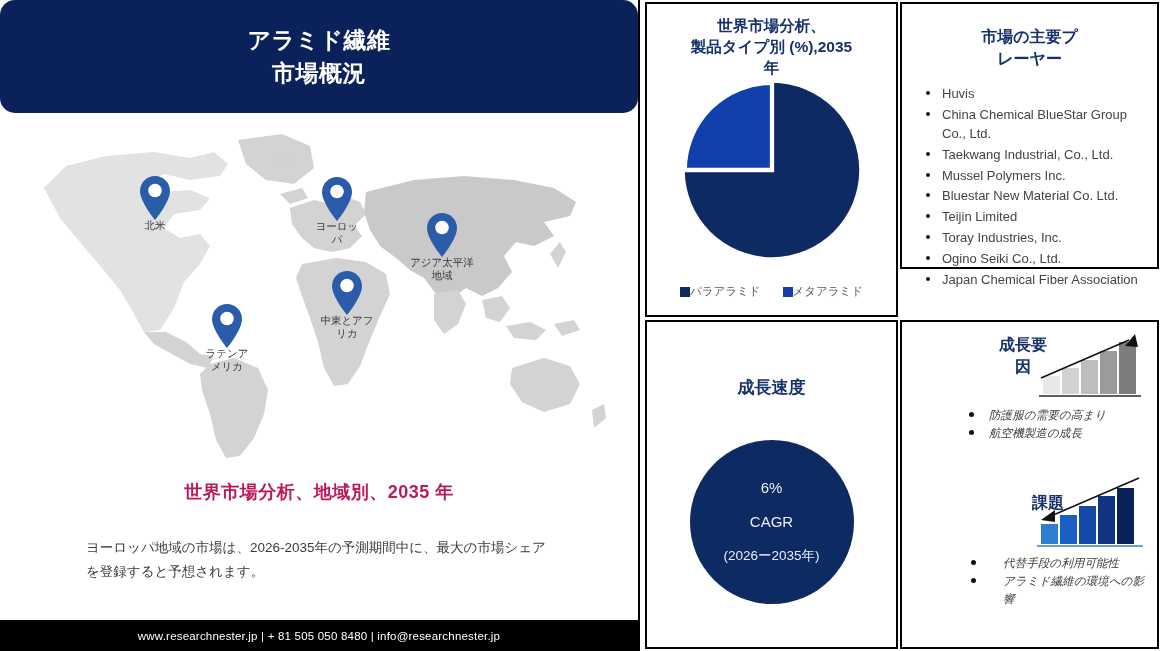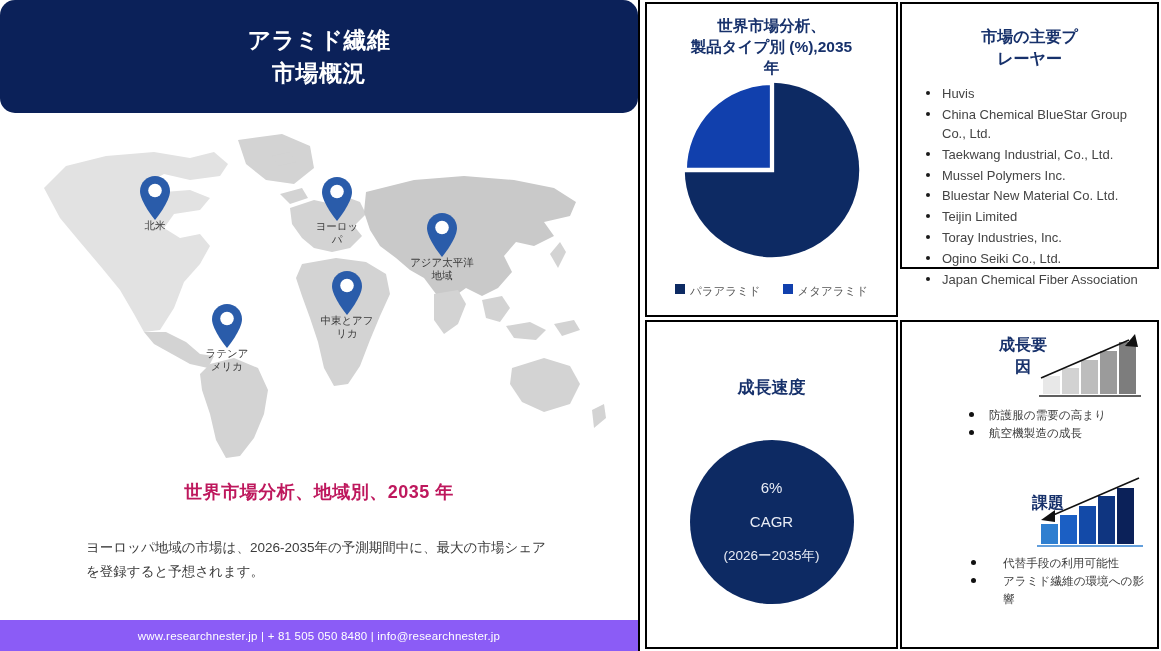--- a/index.html
+++ b/index.html
@@ -25,40 +25,40 @@
   .pin svg{width:100%;height:100%;display:block;}
   .pin-label{position:absolute;top:44px;left:50%;transform:translateX(-50%);
     width:74px;text-align:center;font-size:10.5px;color:#3a3a3a;line-height:1.25;}
 
   .region-heading{position:absolute;left:0;top:480px;width:638px;text-align:center;
     font-size:18px;font-weight:bold;color:#be185d;letter-spacing:.5px;}
   .region-desc{position:absolute;left:86px;top:536px;width:466px;text-align:left;
     font-size:13.5px;color:#3c3c3c;line-height:1.75;}
 
   .footer-bar{position:absolute;left:0;top:620px;width:638px;height:31px;
-    background:#8b5cf6;display:flex;align-items:center;justify-content:center;}
+    background:#000000;display:flex;align-items:center;justify-content:center;}
   .footer-text{color:#fff;font-size:11.5px;letter-spacing:.2px;}
 
   
   .cell{position:absolute;box-sizing:border-box;border:2px solid #000;background:#fff;}
   .c-tl{left:645px;top:2px;width:253px;height:315px;}
   .c-tr{left:900px;top:2px;width:259px;height:267px;}
   .c-bl{left:645px;top:320px;width:253px;height:329px;}
   .c-br{left:900px;top:320px;width:259px;height:329px;padding-left:45px;}
 
   .cell-title{text-align:center;font-weight:bold;color:#17316b;line-height:1.35;}
 
   
   .pie-title{margin:12px 6px 0;font-size:15.5px;}
   .pie-holder{position:relative;width:100%;height:180px;margin-top:2px;}
   .pie-svg{position:absolute;left:50%;top:0;transform:translateX(-50%);
     width:178px;height:178px;}
   .legend{position:absolute;left:0;bottom:16px;width:100%;display:flex;
     justify-content:center;gap:22px;}
-  .legend-item{display:flex;align-items:flex-start;gap:5px;font-size:11.5px;color:#555;}
+  .legend-item{display:flex;align-items:center;font-size:11.5px;color:#555;}
   .swatch{width:10px;height:10px;display:inline-block;}
 
   
   .players-title{margin:22px 12px 0;font-size:16px;}
   .players-list{margin:16px 14px 0 22px;padding:0;list-style:none;}
   .players-list li{position:relative;padding-left:18px;margin-bottom:2px;
     font-size:13px;color:#444;line-height:1.45;}
   .players-list li:before{content:"";position:absolute;left:2px;top:6px;
     width:4px;height:4px;border-radius:50%;background:#1a1a1a;}
 
@@ -68,21 +68,21 @@
     width:164px;height:164px;border-radius:50%;background:#0d2a63;
     display:flex;flex-direction:column;align-items:center;justify-content:center;gap:17px;}
   .cagr-circle span{color:#e8ecf5;font-size:15px;}
   .cagr-years{font-size:13.5px !important;}
 
   
   .sect-title{font-size:16px;}
   .dc-head{position:relative;height:82px;}
   .dc-head .sect-title{position:absolute;left:16px;top:12px;width:120px;}
   .dc-icon{position:absolute;right:10px;top:8px;width:110px;height:72px;}
-  .dc-list{margin:2px 10px 0 16px;padding:0;list-style:none;}
+  .dc-list{margin:2px 10px 0 16px;padding:0;list-style:none;font-style:italic;}
   .dc-list li{position:relative;padding-left:26px;margin-bottom:1px;
     font-size:11.6px;color:#3d3d3d;line-height:1.5;}
   .dc-list li:before{content:"";position:absolute;left:6px;top:6px;
     width:5px;height:5px;border-radius:50%;background:#111;}
   .dc-list.indent li{padding-left:40px;}
   .dc-list.indent li:before{left:8px;}
   .ch-head{position:relative;height:86px;margin-top:24px;}
   .ch-head .sect-title{position:absolute;left:46px;top:26px;width:110px;}
   .ch-icon{position:absolute;right:8px;top:6px;width:116px;height:80px;}
 </style>

